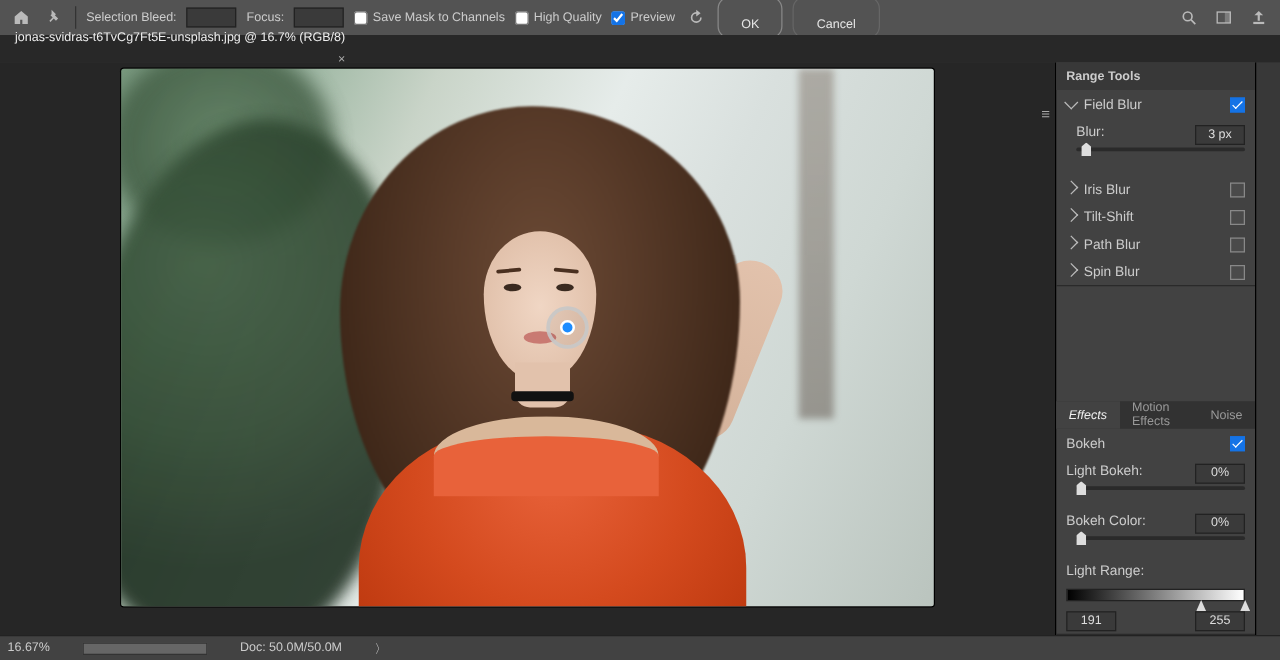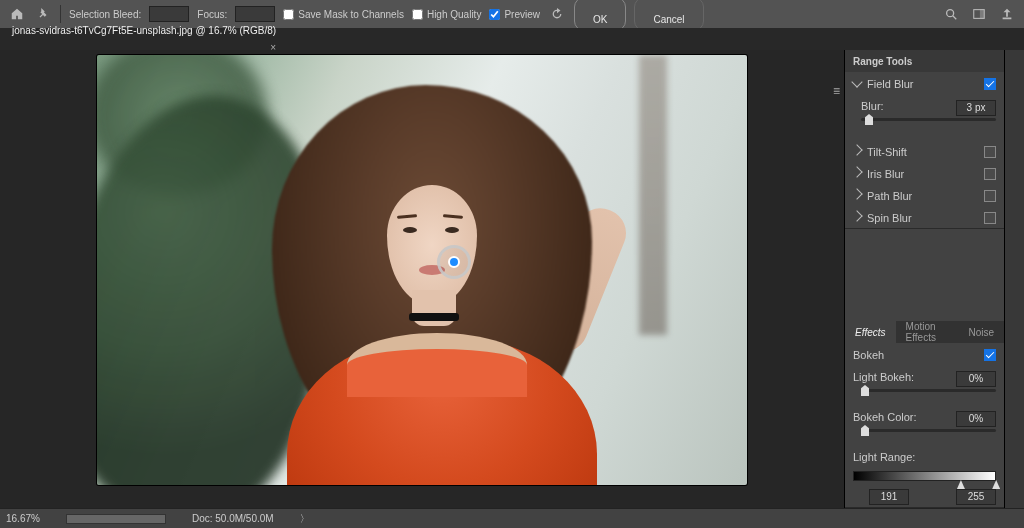--- a/index.html
+++ b/index.html
@@ -171,26 +171,26 @@
         <span class="valbox">3 px</span>
       </div>
       <div class="slider">
           <div class="track">
             <div class="thumb" style="left:4px"></div>
           </div>
         </div>
       <div style="height:6px"></div>
       <div class="section">
           <span class="chev"></span>
+          <span>Iris Blur</span>
+          <span class="sq"></span>
+        </div>
+      <div class="section">
+          <span class="chev"></span>
           <span>Tilt-Shift</span>
-          <span class="sq"></span>
-        </div>
-      <div class="section">
-          <span class="chev"></span>
-          <span>Iris Blur</span>
           <span class="sq"></span>
         </div>
       <div class="section">
           <span class="chev"></span>
           <span>Path Blur</span>
           <span class="sq"></span>
         </div>
       <div class="section">
           <span class="chev"></span>
           <span>Spin Blur</span>
@@ -227,21 +227,21 @@
           </div>
         </div>
       <div class="section">
           <span>Light Range:</span>
         </div>
       <div class="range-track">
         <div class="range-thumb" style="left:73%"></div>
         <div class="range-thumb" style="left:98%"></div>
       </div>
       <div class="section" style="justify-content:space-between;padding:4px 8px 8px;">
-        <span class="valbox" style="margin-left:16px">191</span>
+        <span class="valbox" style="margin-left:0">191</span>
         <span class="valbox">255</span>
       </div>
     </div>
   </div>
   <div class="far-right"></div>
 </div>
 
 <div class="status">
   <span>16.67%</span>
   <div class="docbar"></div>

